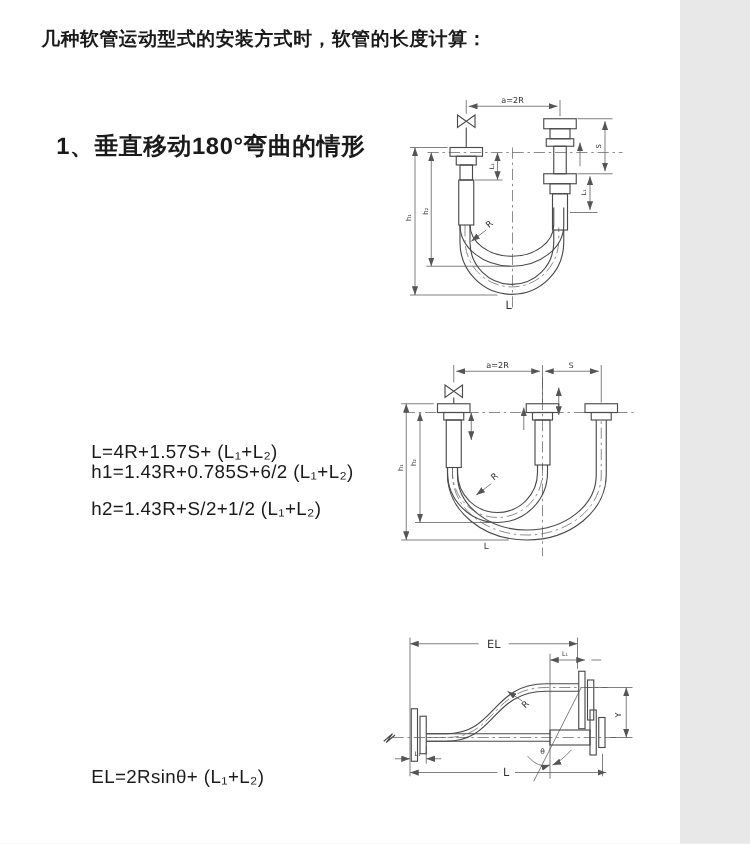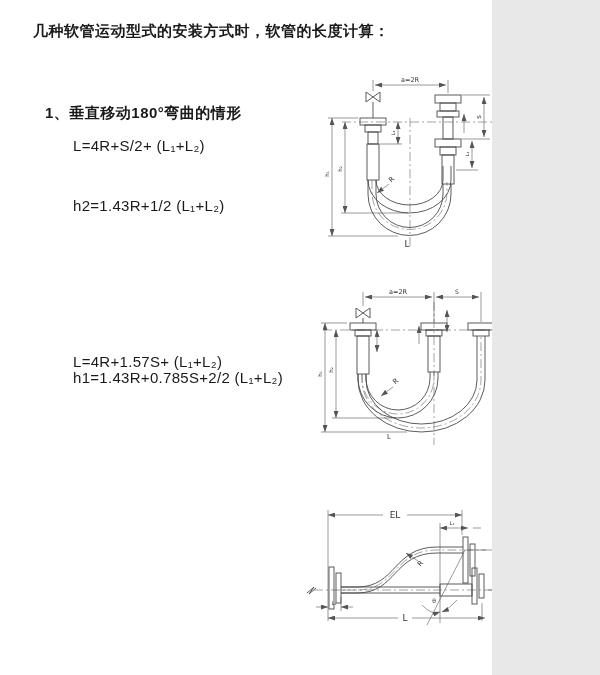--- a/index.html
+++ b/index.html
@@ -1,37 +1,35 @@
 <!DOCTYPE html>
 <html><head>
 <meta charset="utf-8">
 <style>
   html,body{margin:0;padding:0;}
   body{background:#e8e8e8;font-family:"Liberation Sans","DejaVu Sans",sans-serif;}
-  #page{position:relative;width:492px;height:675px;background:#ffffff;overflow:hidden;
+  #page{position:relative;width:544px;height:675px;background:#ffffff;overflow:hidden;
         color:#1a1a1a;}
   .title{position:absolute;left:33px;top:22px;font-size:15px;font-weight:600;letter-spacing:.5px;}
-  .sec-head{position:absolute;left:45px;font-size:15px;font-weight:600;letter-spacing:.5px;}
+  .sec-head{position:absolute;left:45px;font-size:19px;font-weight:600;letter-spacing:.5px;}
   .formula{position:absolute;left:73px;font-size:15px;font-weight:500;letter-spacing:.3px;}
   svg{position:absolute;overflow:visible;}
   svg text{font-family:"DejaVu Sans","Liberation Sans",sans-serif;fill:#333;}
   .obj{stroke:#4a4a4a;stroke-width:.9;fill:none;}
   .dim{stroke:#555;stroke-width:.6;fill:none;}
   .cl{stroke:#666;stroke-width:.6;fill:none;stroke-dasharray:9 3 2 3;}
 </style>
 </head>
 <body>
 
 <div id="page">
 
   <div class="title">几种软管运动型式的安装方式时，软管的长度计算：</div>
 
   <div class="sec-head" style="top:104px">1、垂直移动180°弯曲的情形</div>
-  <div class="formula" style="top:137px">L=4R+S/2+ (L₁+L₂)</div>
-  <div class="formula" style="top:197px">h2=1.43R+1/2 (L₁+L₂)</div>
 
   <svg style="left:312px;top:70px" width="215" height="185" viewBox="0 0 215 185">
     <defs>
       <marker id="ar1" markerUnits="userSpaceOnUse" markerWidth="7" markerHeight="5" refX="7" refY="2.5" orient="auto-start-reverse">
         <path d="M0,0 L7,2.5 L0,5 Z" fill="#555"></path>
       </marker>
       <pattern id="br1" width="3.5" height="3.5" patternUnits="userSpaceOnUse">
         <path d="M0,3.5 L3.5,0 M0,0 L3.5,3.5" stroke="#888" stroke-width="0.5"></path>
       </pattern>
     </defs>
@@ -100,21 +98,22 @@
     </g>
     <text x="30" y="99" font-size="5.5" text-anchor="middle" transform="rotate(-90 30 99)">h₂</text>
 
     <line class="dim" x1="77" y1="114" x2="65" y2="123" marker-end="url(#ar1)"></line>
     <text x="81" y="111" font-size="7" text-anchor="middle" transform="rotate(-42 81 111)">R</text>
 
     <text x="95" y="177" font-size="9" text-anchor="middle">L</text>
   </svg>
 
   <div class="formula" style="top:353px">L=4R+1.57S+ (L₁+L₂)</div>
-  <div class="formula" style="top:369px">h1=1.43R+0.785S+2/2 (L₁+L₂)</div>
+  <div class="formula" style="top:369px">h1=1.43R+0.785S+6/2 (L₁+L₂)</div>
+  <div class="formula" style="top:399px">h2=1.43R+S/2+1/2 (L₁+L₂)</div>
 
   <svg style="left:311px;top:282px" width="250" height="180" viewBox="0 0 250 180">
     <defs>
       <marker id="ar2" markerUnits="userSpaceOnUse" markerWidth="7" markerHeight="5" refX="7" refY="2.5" orient="auto-start-reverse">
         <path d="M0,0 L7,2.5 L0,5 Z" fill="#555"></path>
       </marker>
       <pattern id="br2" width="3.5" height="3.5" patternUnits="userSpaceOnUse">
         <path d="M0,3.5 L3.5,0 M0,0 L3.5,3.5" stroke="#888" stroke-width="0.5"></path>
       </pattern>
     </defs>
@@ -170,20 +169,21 @@
       <line x1="136" y1="28" x2="136" y2="50" marker-start="url(#ar2)" marker-end="url(#ar2)"></line>
       <line x1="108" y1="62" x2="108" y2="44" marker-end="url(#ar2)"></line>
     </g>
 
     <line class="dim" x1="82" y1="105" x2="70" y2="114" marker-end="url(#ar2)"></line>
     <text x="86" y="101" font-size="7" text-anchor="middle" transform="rotate(-40 86 101)">R</text>
 
     <text x="78" y="157" font-size="7" text-anchor="middle">L</text>
   </svg>
 
+  <div class="formula" style="top:613px">EL=2Rsinθ+ (L₁+L₂)</div>
 
   <svg style="left:300px;top:505px" width="300" height="135" viewBox="0 0 300 135">
     <defs>
       <marker id="ar3" markerUnits="userSpaceOnUse" markerWidth="7" markerHeight="5" refX="7" refY="2.5" orient="auto-start-reverse">
         <path d="M0,0 L7,2.5 L0,5 Z" fill="#555"></path>
       </marker>
     </defs>
 
     <path class="cl" d="M14,85 H196"></path>
     <path class="cl" d="M41,85 H57 C97,85 93,45 137,45 H186"></path>

